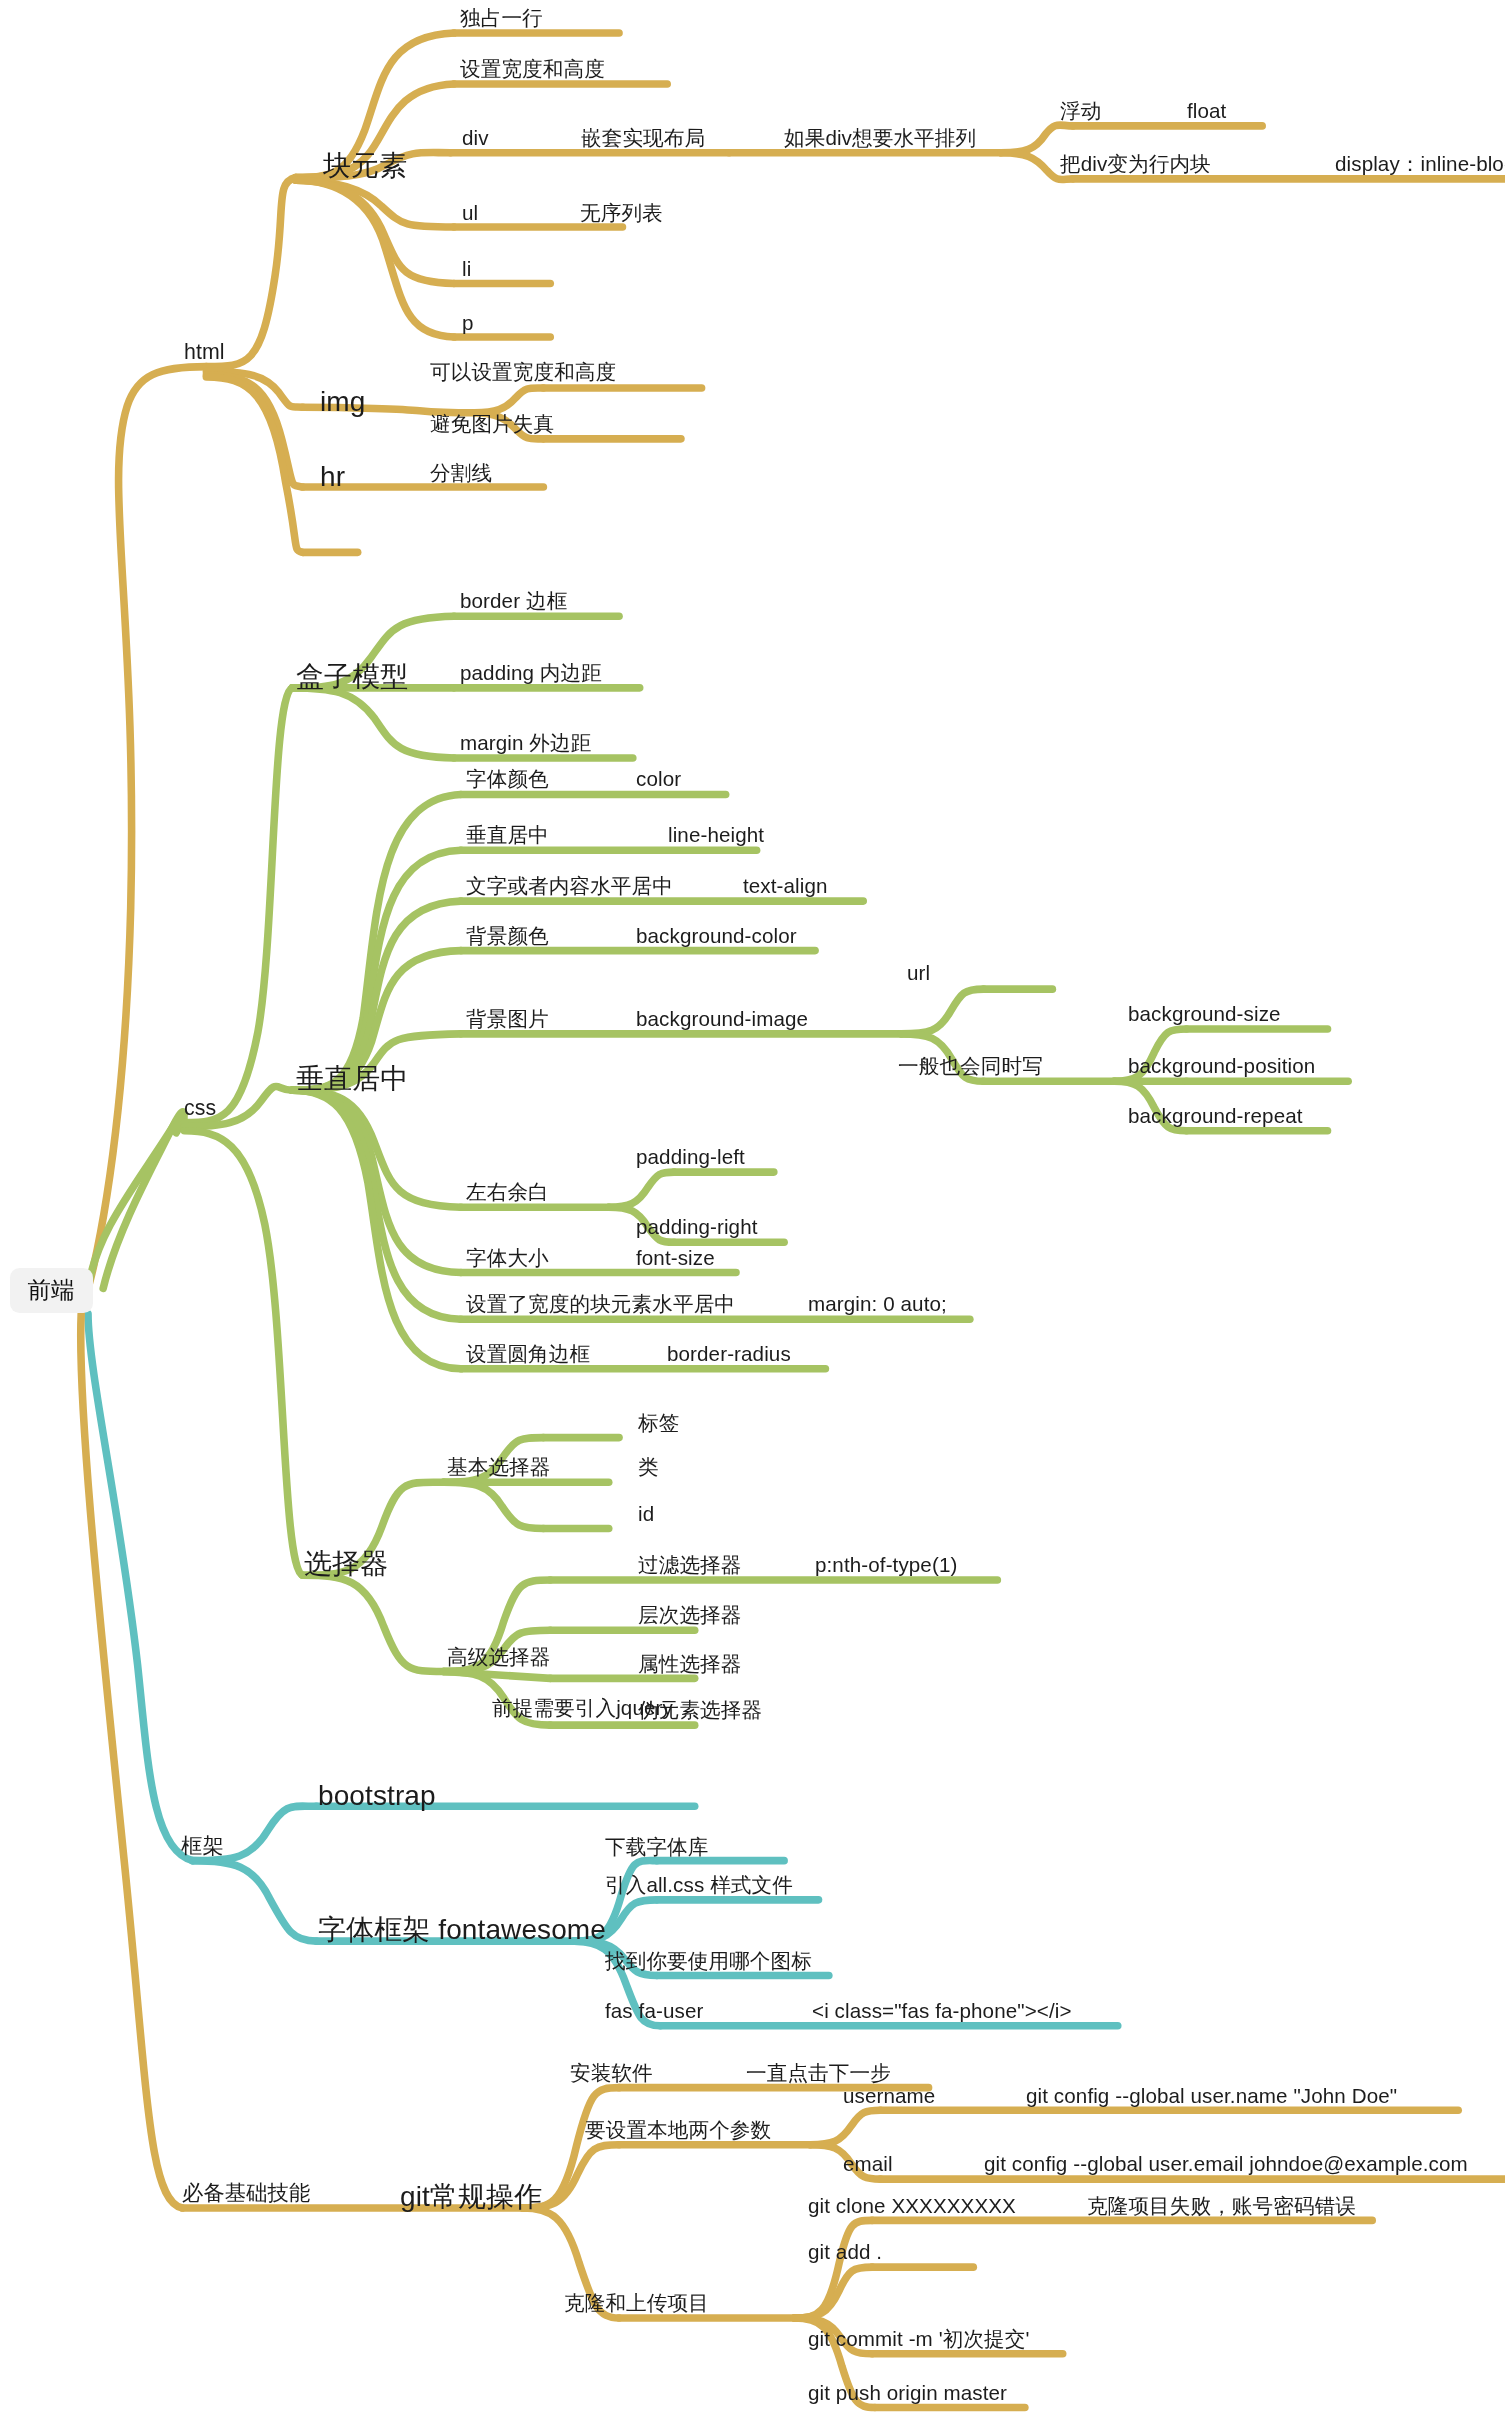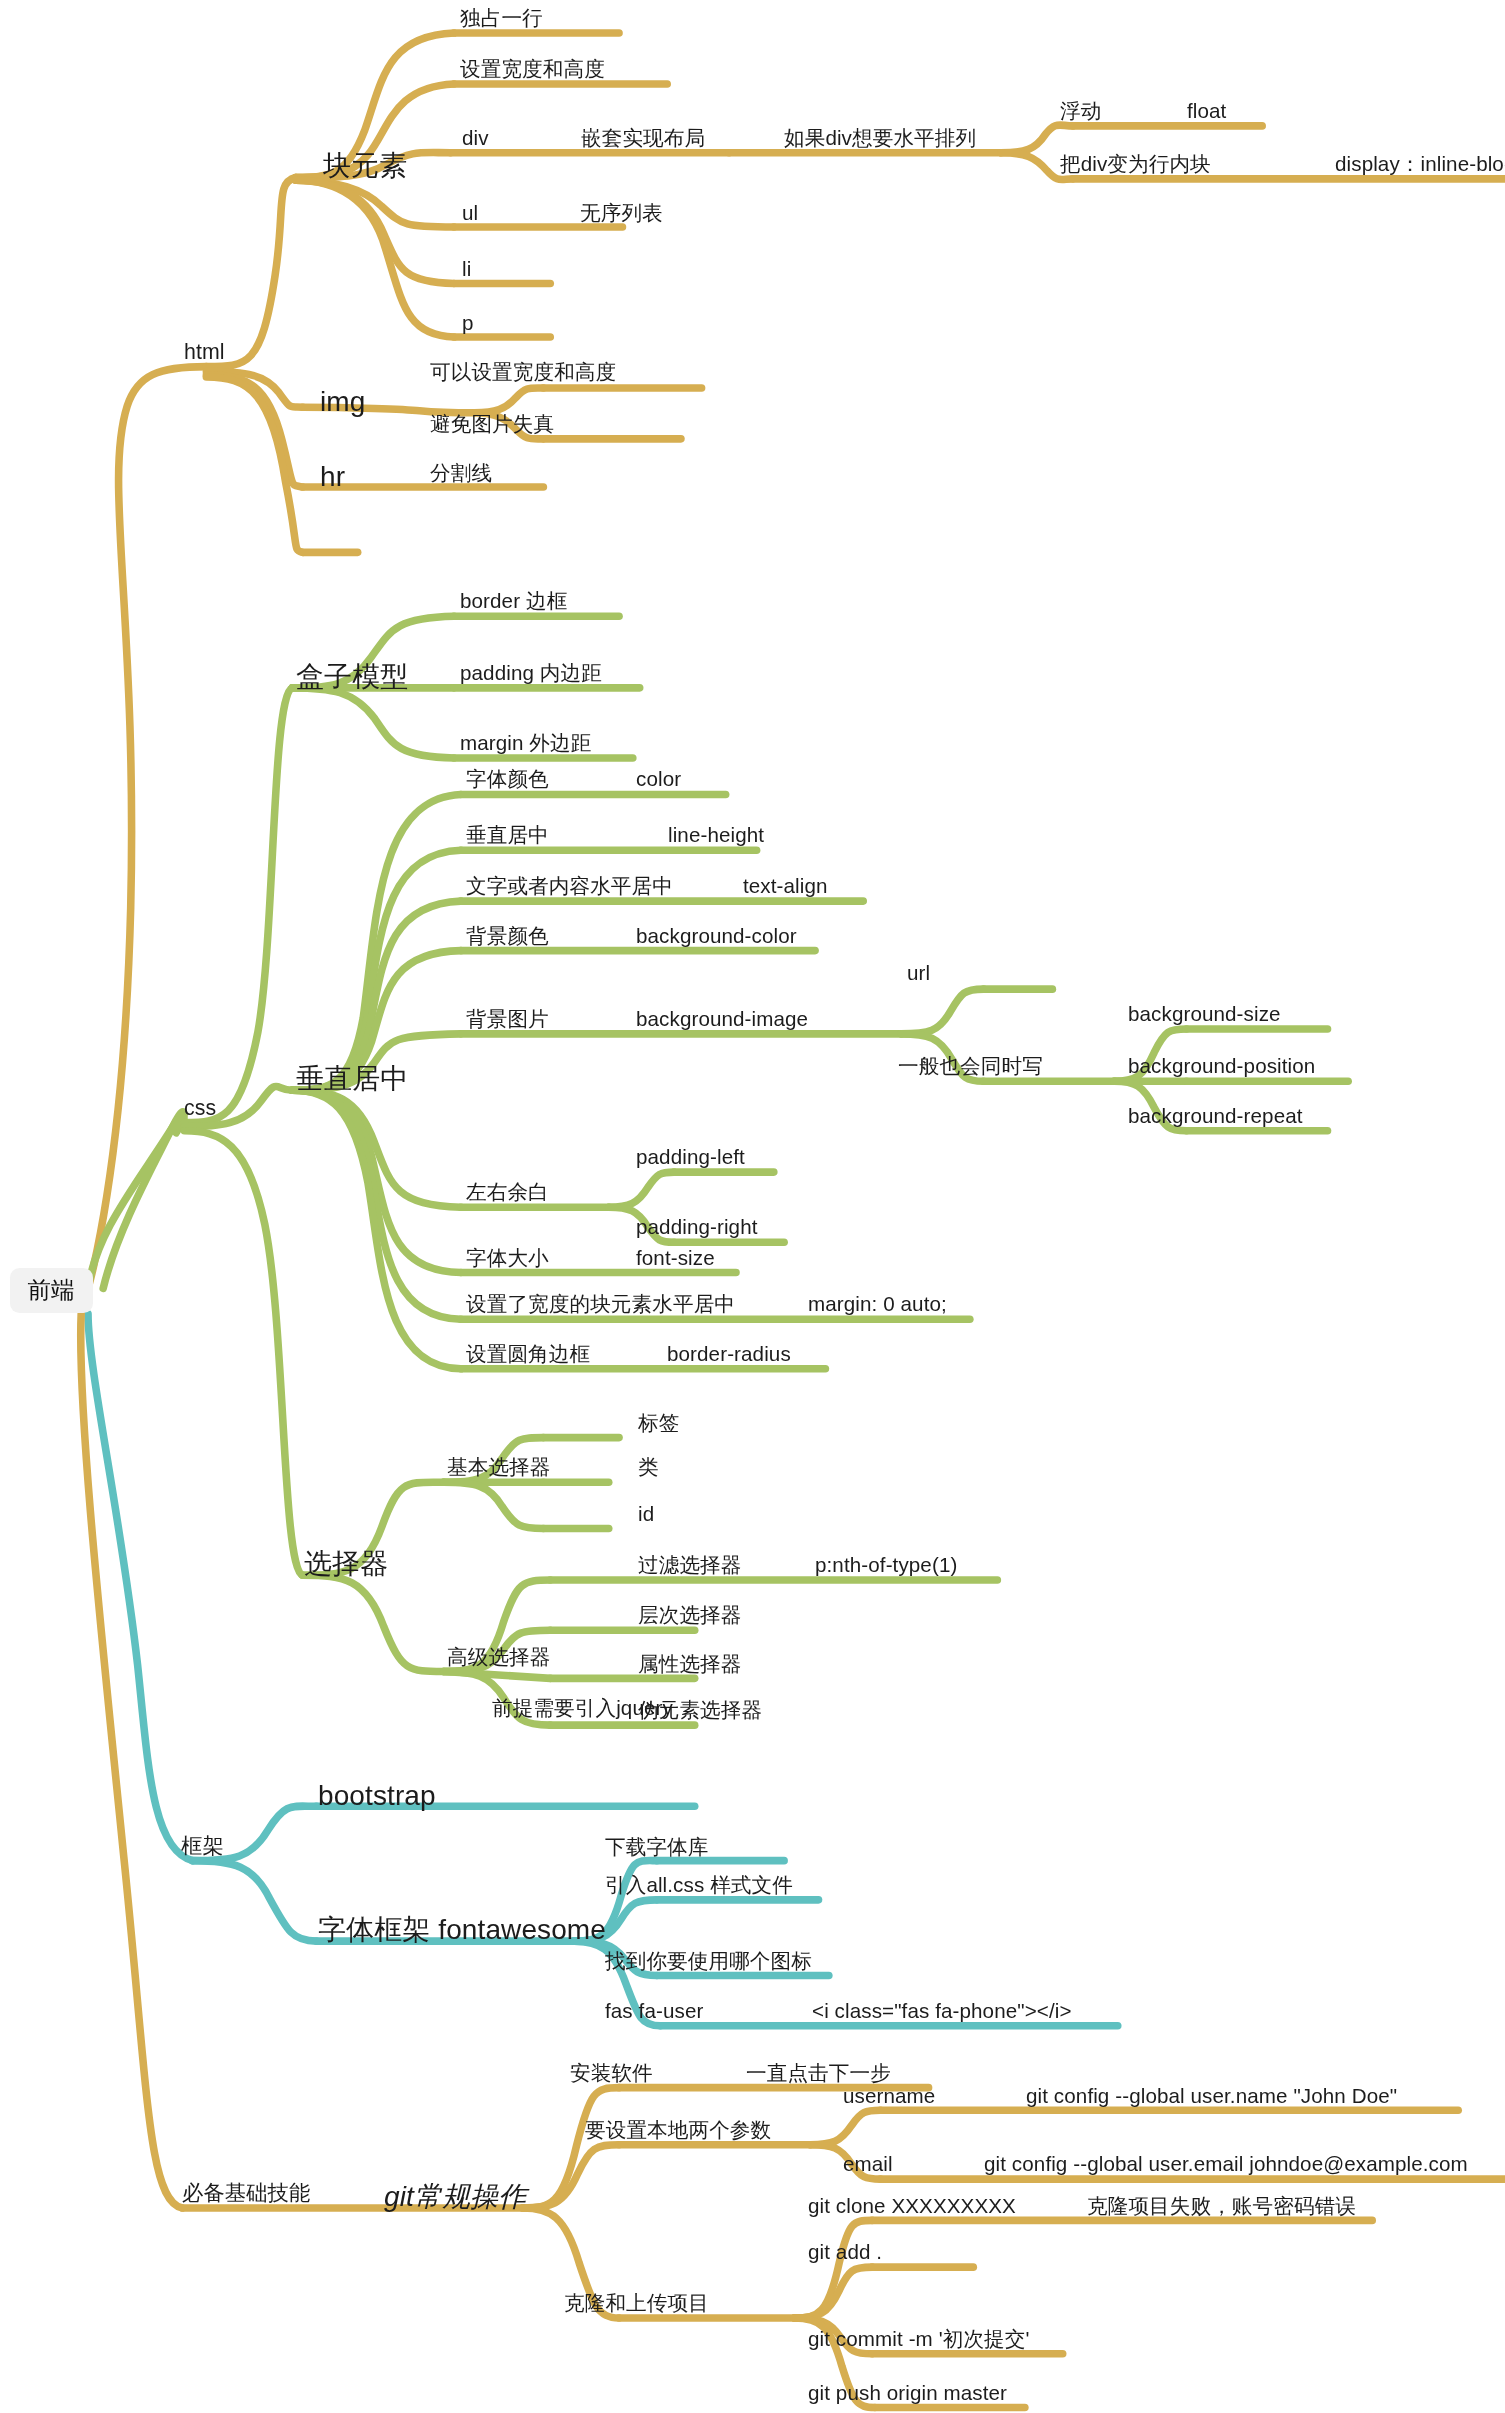--- a/index.html
+++ b/index.html
@@ -262,21 +262,21 @@
 
 <div class="node l2" style="left:318px;top:1781px;">bootstrap</div>
 <div class="node l3" style="left:492px;top:1697px;">前提需要引入jquery</div>
 <div class="node l2" style="left:318px;top:1915px;">字体框架 fontawesome</div>
 <div class="node l3" style="left:605px;top:1836px;">下载字体库</div>
 <div class="node l3" style="left:605px;top:1874px;">引入all.css 样式文件</div>
 <div class="node l3" style="left:605px;top:1950px;">找到你要使用哪个图标</div>
 <div class="node l3" style="left:605px;top:2000px;">fas fa-user</div>
 <div class="node l4" style="left:812px;top:2000px;">&lt;i class="fas fa-phone"&gt;&lt;/i&gt;</div>
 
-<div class="node l2" style="left:384px;top:2182px;font-style:italic;">git常规操作</div>
+<div class="node l2" style="left:400px;top:2182px;">git常规操作</div>
 <div class="node l3" style="left:570px;top:2062px;">安装软件</div>
 <div class="node l4" style="left:746px;top:2062px;">一直点击下一步</div>
 <div class="node l3" style="left:585px;top:2119px;">要设置本地两个参数</div>
 <div class="node l4" style="left:843px;top:2085px;">username</div>
 <div class="node l4" style="left:1026px;top:2085px;">git config --global user.name "John Doe"</div>
 <div class="node l4" style="left:843px;top:2153px;">email</div>
 <div class="node l4" style="left:984px;top:2153px;">git config --global user.email johndoe@example.com</div>
 <div class="node l3" style="left:564px;top:2292px;">克隆和上传项目</div>
 <div class="node l4" style="left:808px;top:2195px;">git clone XXXXXXXXX</div>
 <div class="node l4" style="left:1087px;top:2195px;">克隆项目失败，账号密码错误</div>

